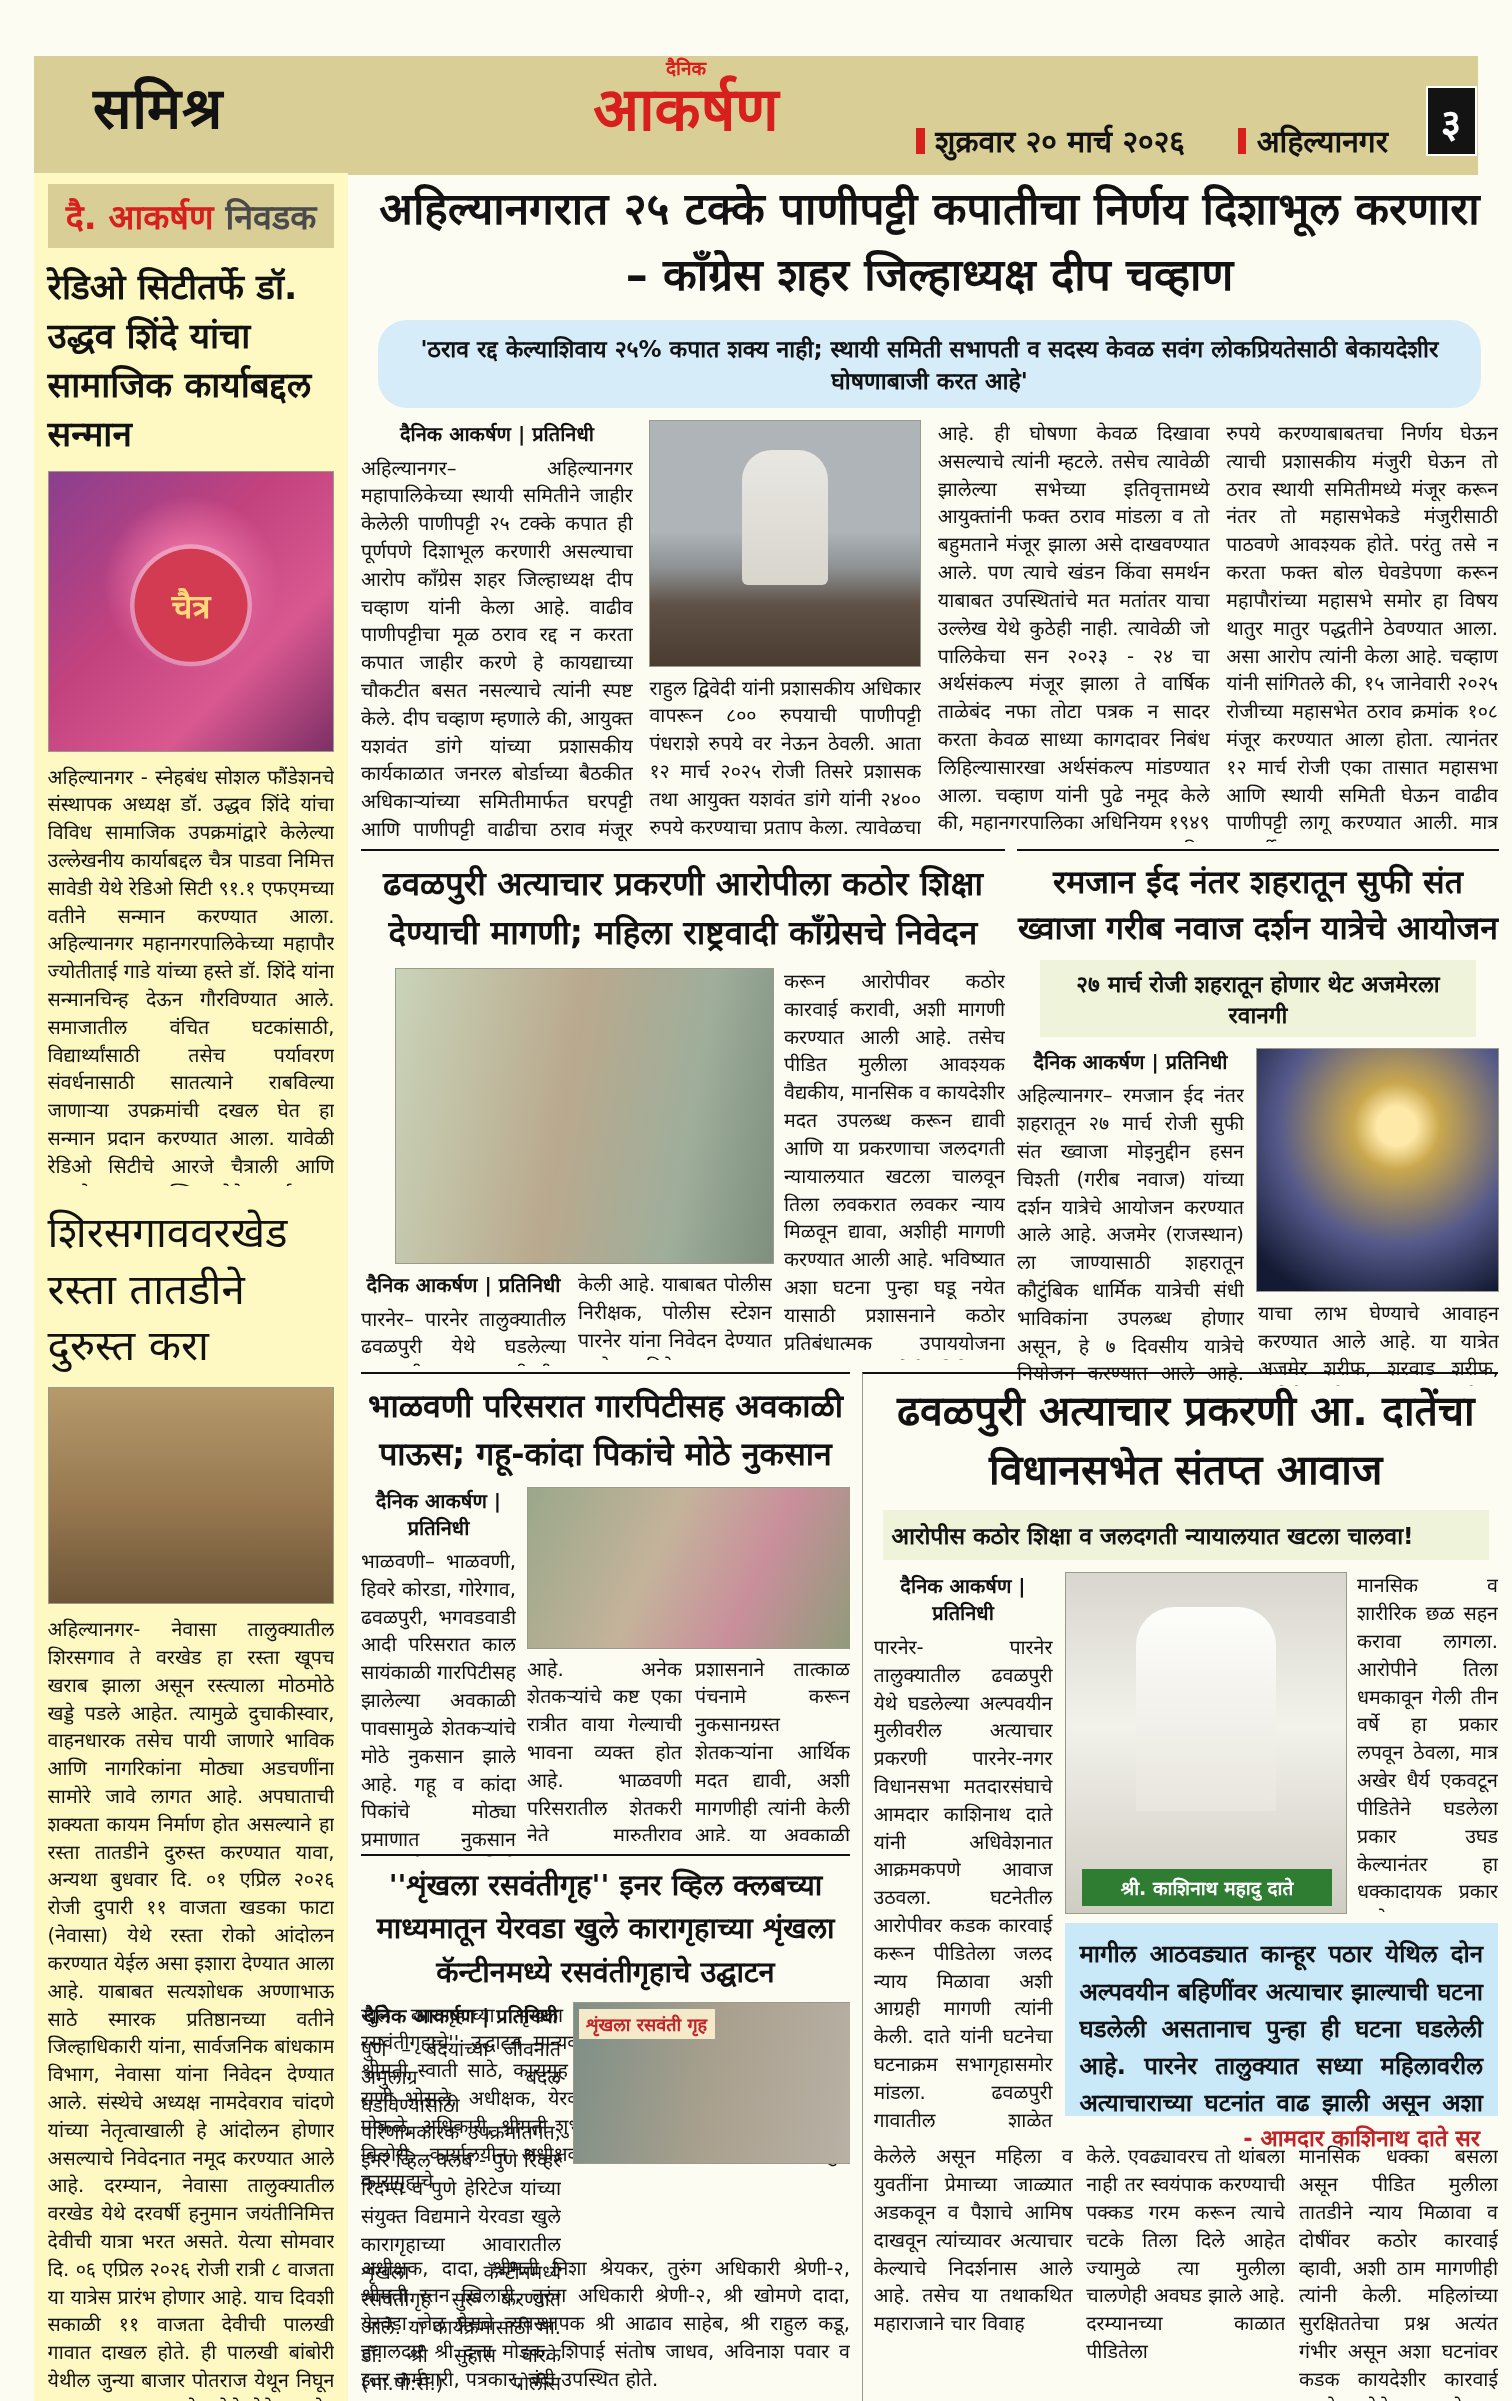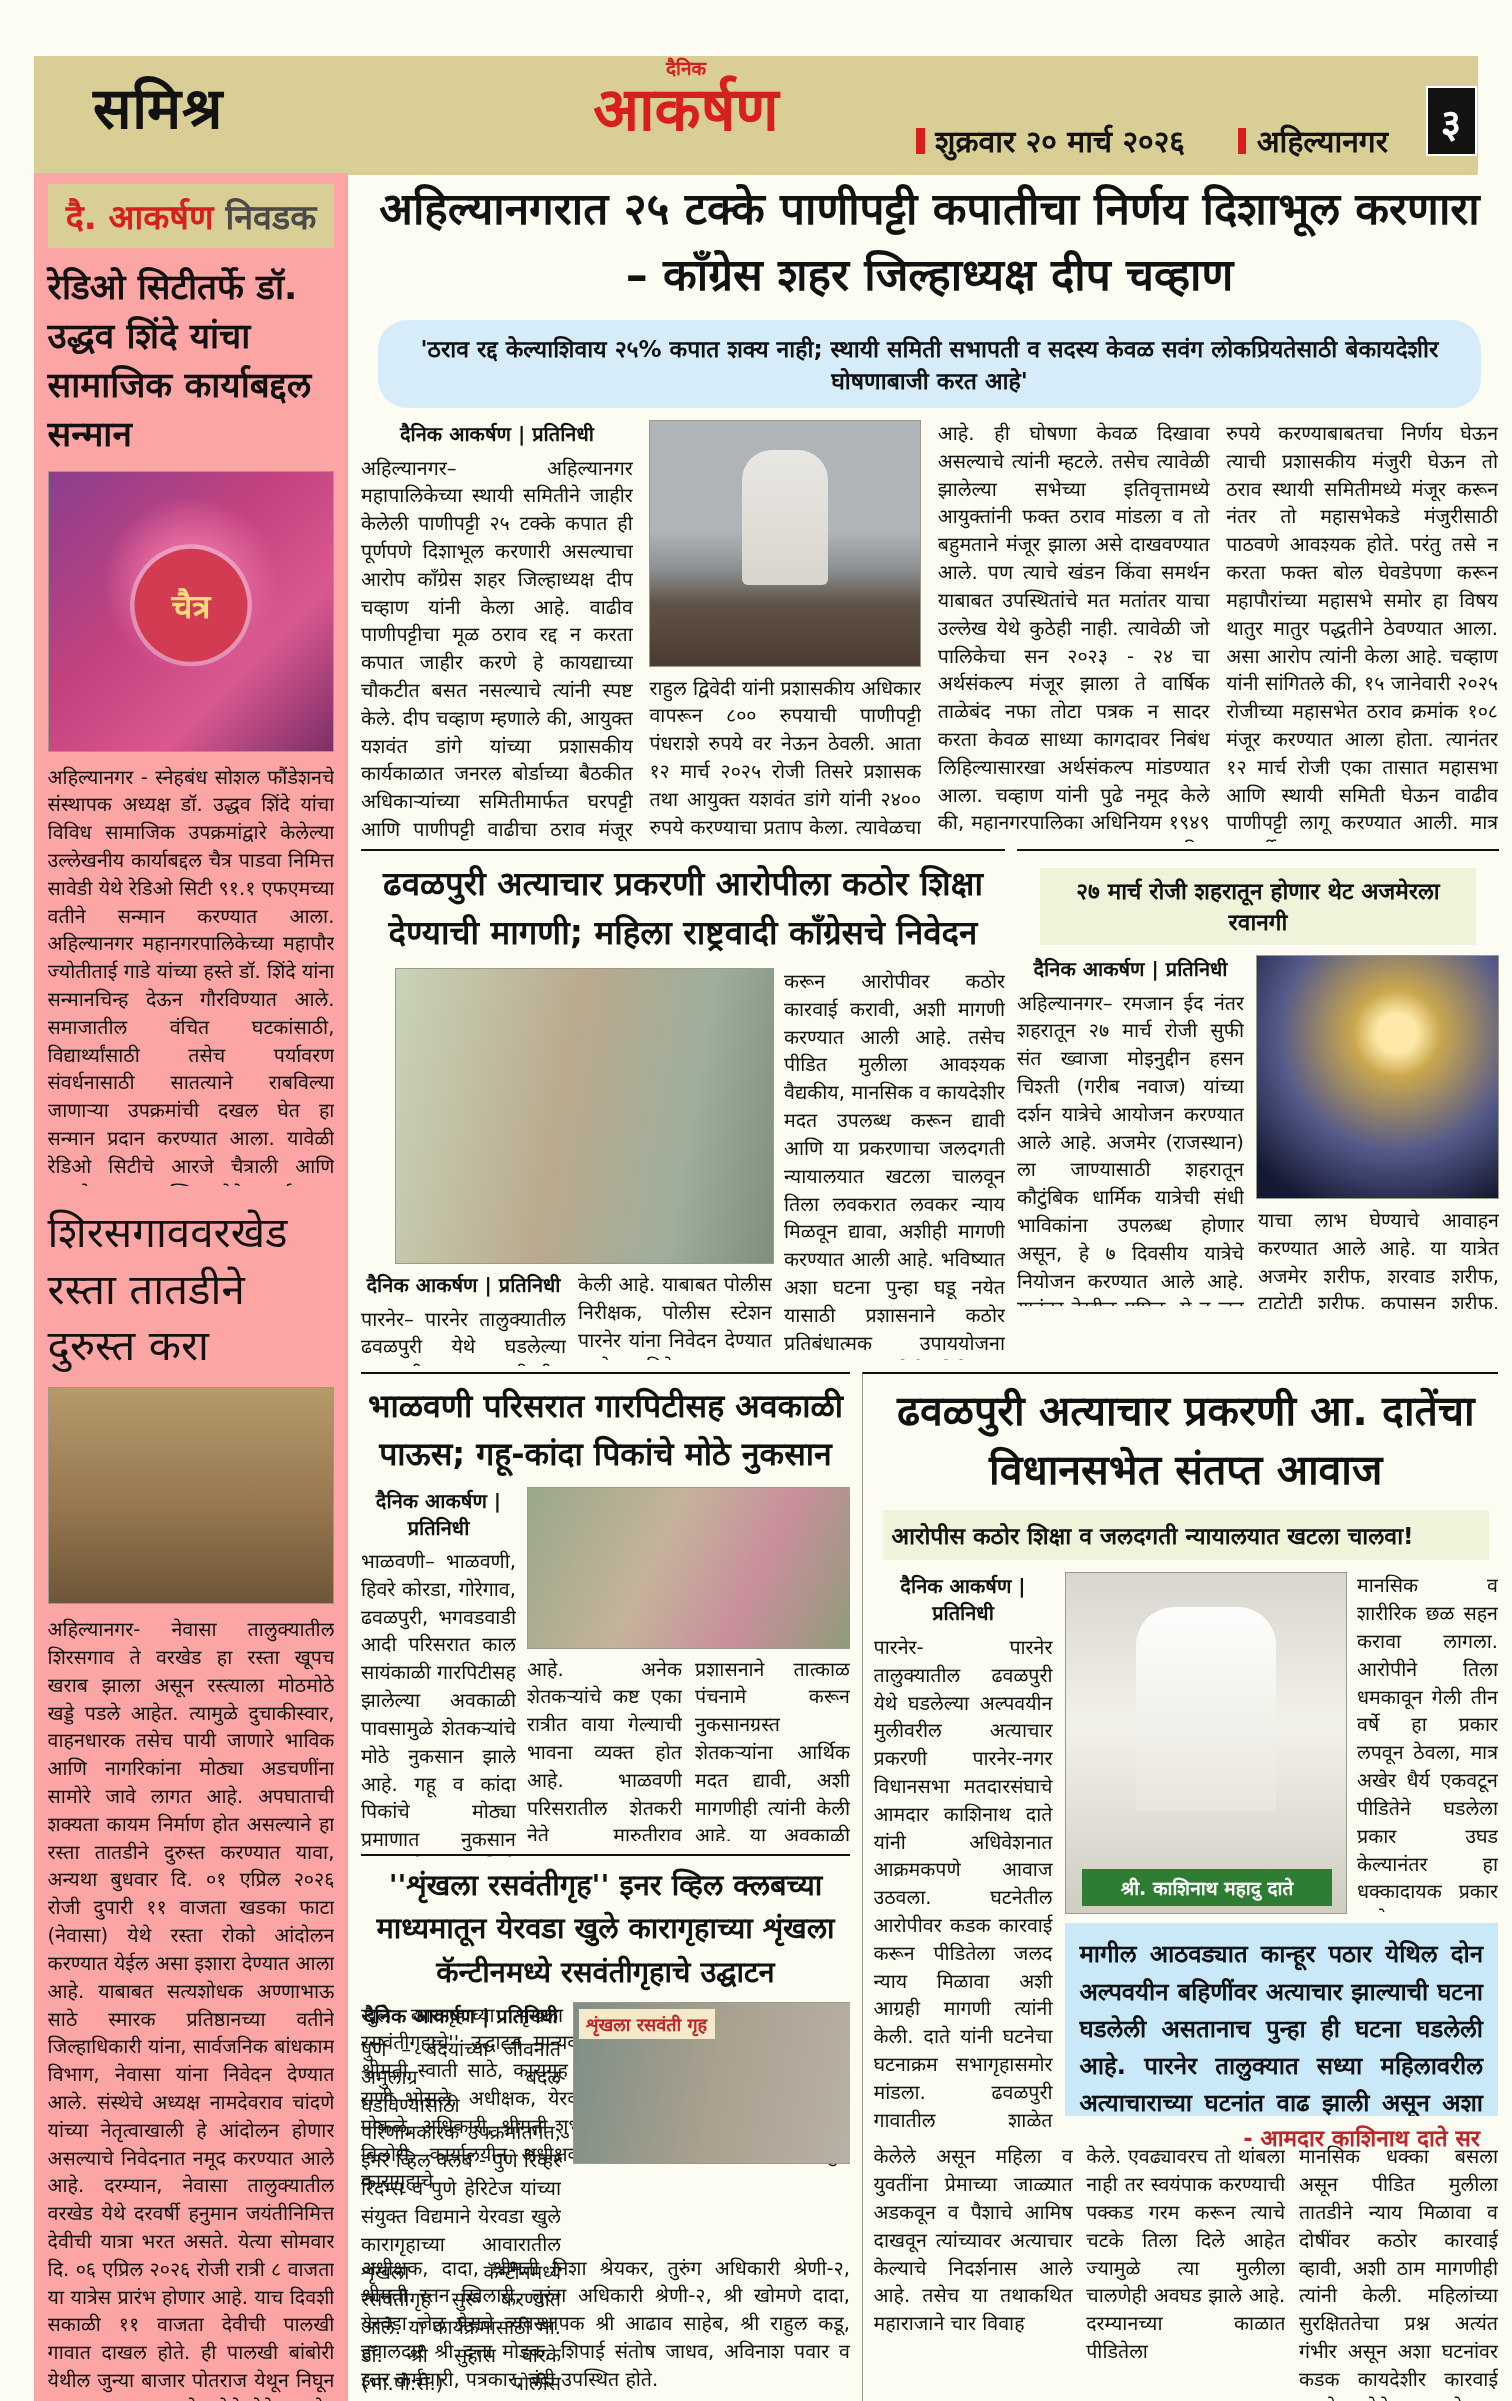--- a/index.html
+++ b/index.html
@@ -15,21 +15,21 @@
   .mast-meta .tick{display:flex;align-items:center;}
   .mast-meta .tick::before{content:"";display:inline-block;width:8.3px;height:25.6px;background:#d7201d;margin-right:10.5px;}
   .page-no{position:absolute;right:1.5px;top:30px;width:47px;height:66px;background:#131313;color:#fff;
            display:flex;align-items:center;justify-content:center;font-size:39px;font-weight:bold;border:2.3px solid #fff;}
   
   .byline{font-size:20px;font-weight:bold;text-align:center;margin:0 0 7.5px 0;}
   .btxt{font-size:19.6px;line-height:1.42;text-align:justify;overflow:hidden;margin:0;}
   h1,h2{margin:0;}
   figure{margin:0;border:0.8px solid #9a9a8a;position:relative;overflow:hidden;}
   
-  .sidebar{position:absolute;left:34px;top:173px;width:314px;height:2228px;background:#fca5a5;
+  .sidebar{position:absolute;left:34px;top:173px;width:314px;height:2228px;background:#fef9c3;
            padding:10.5px 13.6px;box-sizing:border-box;overflow:hidden;}
   .sb-head{background:#d8ce96;text-align:center;font-size:34px;font-weight:bold;padding:9px 3px;}
   .sb-head .red{color:#d7201d;}
   .sb-head .dark{color:#4a4a4a;}
   .sb-h1{font-size:35px;line-height:1.4;font-weight:bold;margin:15px 0 12px 0;}
   .sb-h2{font-size:42px;line-height:1.35;font-weight:normal;margin:19.6px 0 12px 0;}
   .ph-chaitra{height:279px;background:
       radial-gradient(circle at 50% 40%,#e46a9e 0 18%,rgba(0,0,0,0) 40%),
       linear-gradient(135deg,#8a3f8f,#c2427e 40%,#d95890 70%,#7c2f66);}
   .chaitra-badge{position:absolute;left:50%;top:50%;transform:translate(-50%,-55%);width:113px;height:113px;
@@ -169,20 +169,21 @@
       <div class="niv-colB">
         <p class="btxt" style="height:89px;">केली आहे. याबाबत पोलीस निरीक्षक, पोलीस स्टेशन पारनेर यांना निवेदन देण्यात आले. निवेदनात नमूद करण्यात आले आहे की, ढवळपुरी येथे अल्पवयीन मुलीवर झालेली अत्याचाराची घटना अत्यंत संतापजनक असून समाजात भीती व असंतोषाचे वातावरण निर्माण झाले आहे. या घटनेची सखोल आणि निष्पक्ष चौकशी</p>
       </div>
       <div class="niv-colC">
         <p class="btxt" style="height:392px;">करून आरोपीवर कठोर कारवाई करावी, अशी मागणी करण्यात आली आहे. तसेच पीडित मुलीला आवश्यक वैद्यकीय, मानसिक व कायदेशीर मदत उपलब्ध करून द्यावी आणि या प्रकरणाचा जलदगती न्यायालयात खटला चालवून तिला लवकरात लवकर न्याय मिळवून द्यावा, अशीही मागणी करण्यात आली आहे. भविष्यात अशा घटना पुन्हा घडू नयेत यासाठी प्रशासनाने कठोर प्रतिबंधात्मक उपाययोजना राबवाव्यात, असेही निवेदनात नमूद करण्यात आले आहे. या निवेदनावर महिला अध्यक्षा सुषमा रावडे, जिल्हा उपाध्यक्षा सोनाताई चौधरी, युवती अध्यक्षा अपर्णा खामकर, युवती कार्याध्यक्षा सोनाली कुलथे व महिला शहराध्यक्षा कविता औटी यांच्या स्वाक्षऱ्या आहेत. प्रशासनाने या प्रकरणाची गांभीर्याने दखल घेऊन आरोपीवर कठोर कारवाई करावी, अशी मागणी करण्यात आली आहे.</p>
       </div>
     </div>
   </section>
 
   <section class="ramjan rule-top">
+    <h2 class="ram-h">रमजान ईद नंतर शहरातून सुफी संत ख्वाजा गरीब नवाज दर्शन यात्रेचे आयोजन</h2>
     <div class="ram-sub">२७ मार्च रोजी शहरातून होणार थेट अजमेरला रवानगी</div>
     <div class="ram-content">
       <figure class="ph-dargah"></figure>
       <div class="ram-col1">
         <p class="byline">दैनिक आकर्षण | प्रतिनिधी</p>
         <p class="btxt" style="height:316px;">अहिल्यानगर– रमजान ईद नंतर शहरातून २७ मार्च रोजी सुफी संत ख्वाजा मोइनुद्दीन हसन चिश्ती (गरीब नवाज) यांच्या दर्शन यात्रेचे आयोजन करण्यात आले आहे. अजमेर (राजस्थान) ला जाण्यासाठी शहरातून कौटुंबिक धार्मिक यात्रेची संधी भाविकांना उपलब्ध होणार असून, हे ७ दिवसीय यात्रेचे नियोजन करण्यात आले आहे. यानंतर देखील एप्रिल, मे व जून महिन्यात या यात्रेचे नियोजन करण्यात आले असल्याची माहिती यात्रेचे समन्वयक फजल शेख यांनी दिली. शहरातून थेट अजमेरला जाण्यासाठी रेल्वे अथवा खासगी वाहनांची पुरेशी सुविधा नसल्याने शहरातून विशेष खासगी लक्झरी (स्लिपर) बसने जाण्याची सोय करण्यात आलेली आहे. २७ मार्च रोजी ही दर्शन यात्रा शहरातून निघणार असून,</p>
       </div>
       <div class="ram-col2">
         <p class="btxt" style="height:102px;">याचा लाभ घेण्याचे आवाहन करण्यात आले आहे. या यात्रेत अजमेर शरीफ, शरवाड शरीफ, टाटोटी शरीफ, कपासन शरीफ, चितोड गड, जावरा, चाळीस गाव, धुलिया येथील धार्मिक स्थळांना भेट दिली जाणार आहे. या यात्रेत भाविकांची नाश्ता, जेवण, राहण्याची व्यवस्था अल्पखर्चात सेवाभावाने करण्यात आली आहे. या यात्रेत प्रथम नोंदणी करणाऱ्यांना प्राधान्य राहणार असल्याने अधिक माहिती व नोंदणीसाठी ८०८७७४२८१८ या नंबरवर संपर्क साधण्याचे सांगण्यात आले आहे.</p>
       </div>

